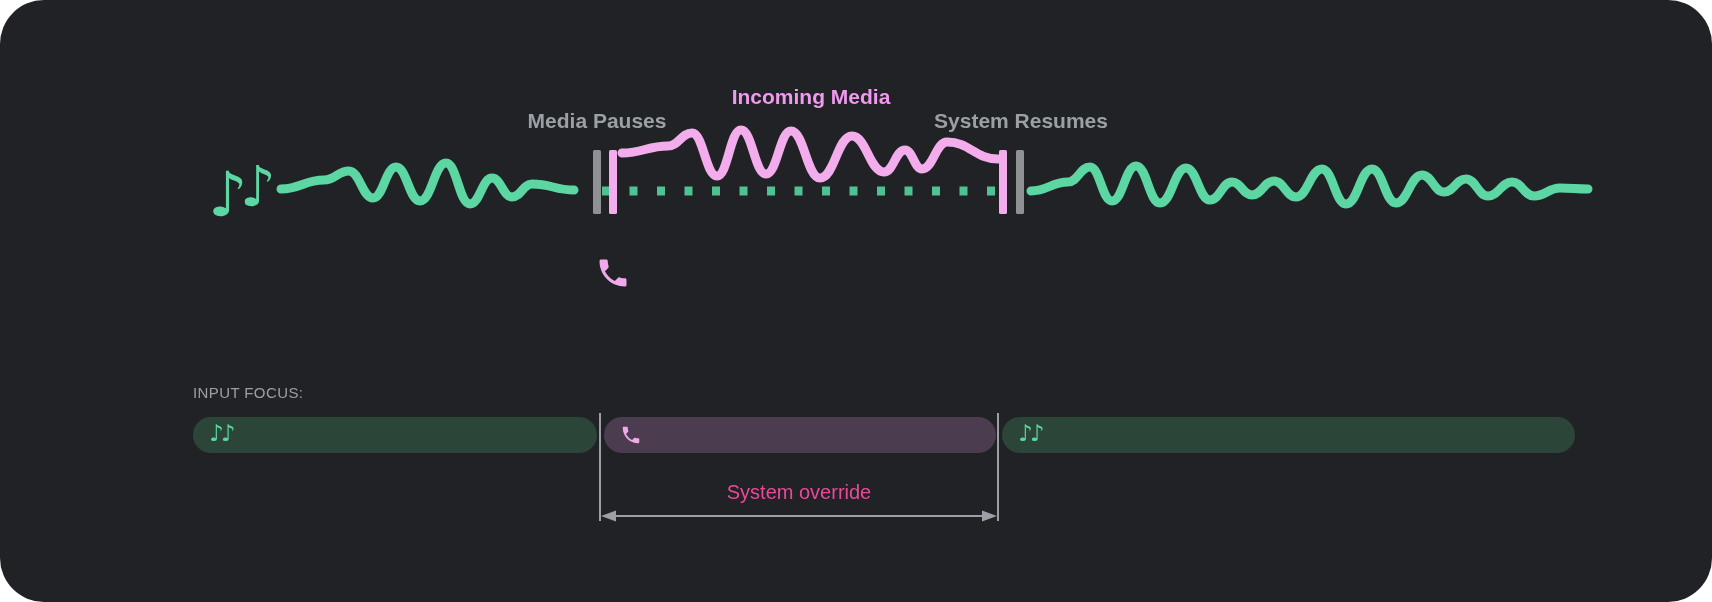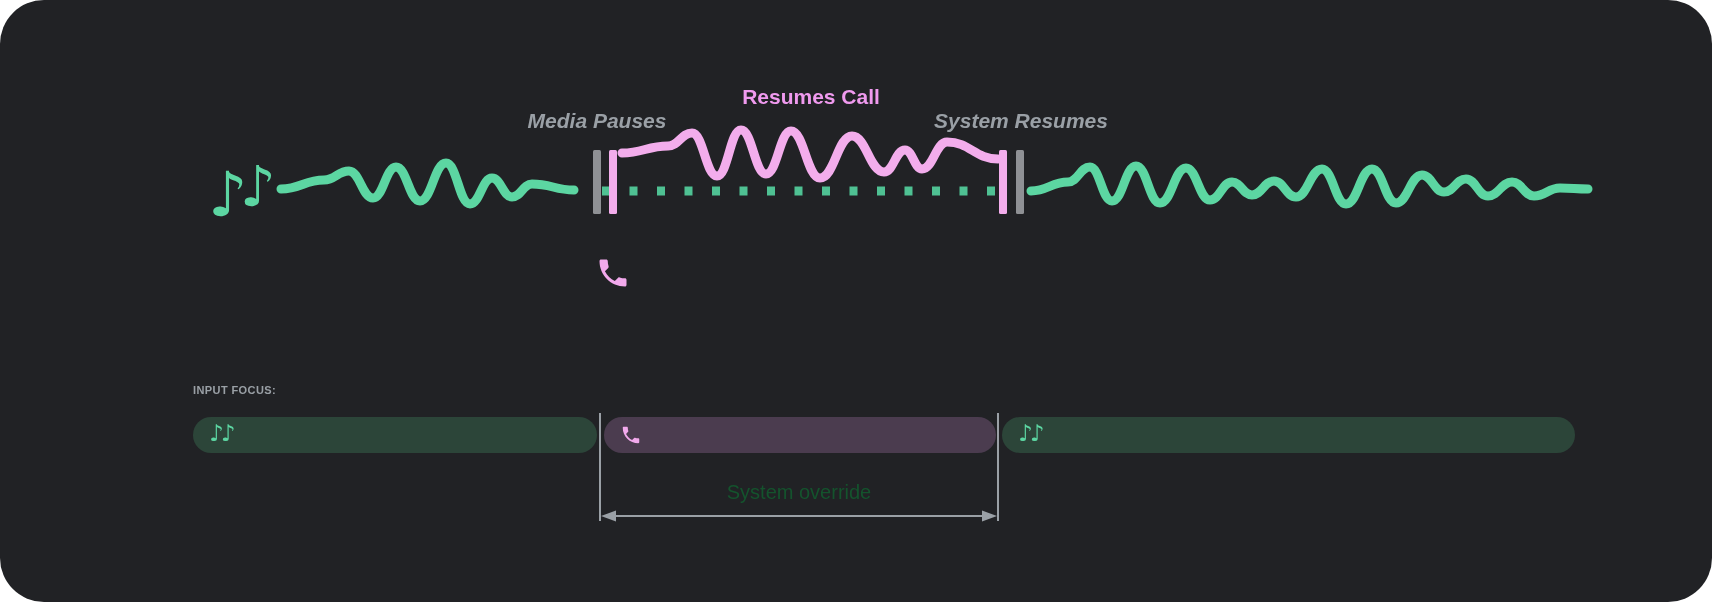--- a/index.html
+++ b/index.html
@@ -14,38 +14,37 @@
     background:#212225;
     border-radius:44px;
   }
   .abs{position:absolute;}
   .label{
     color:#9aa0a6;
     font-size:21px;
     font-weight:600;
     white-space:nowrap;
     transform:translateX(-50%);
-    font-style:italic;
   }
   .label-pink{
     color:#f09aef;
     font-size:21px;
     font-weight:700;
     white-space:nowrap;
     transform:translateX(-50%);
   }
   .input-focus-label{
     color:#9aa0a6;
-    font-size:11px;
-    font-weight:700;
+    font-size:15px;
+    font-weight:400;
     letter-spacing:0.4px;
     white-space:nowrap;
   }
   .system-override-label{
-    color:#14532d;
+    color:#ec4899;
     font-size:20px;
     font-weight:400;
     white-space:nowrap;
     transform:translateX(-50%);
   }
   .pill{
     position:absolute;
     top:417px;height:36px;
     border-radius:18px;
     display:flex;align-items:center;
@@ -97,21 +96,21 @@
       <text class="music-note-text" x="208" y="216" font-size="62">♪</text>
       <text class="music-note-text" x="240" y="206" font-size="56">♪</text>
     </g>
 
     <g transform="translate(595,255) scale(1.5)">
       <path fill="#f2a9ec" d="M6.62 10.79c1.44 2.83 3.76 5.14 6.59 6.59l2.2-2.2c.27-.27.67-.36 1.02-.24 1.12.37 2.33.57 3.57.57.55 0 1 .45 1 1V20c0 .55-.45 1-1 1-9.39 0-17-7.61-17-17 0-.55.45-1 1-1h3.5c.55 0 1 .45 1 1 0 1.25.2 2.45.57 3.57.11.35.03.74-.24 1.02l-2.2 2.2z"></path>
     </g>
   </svg>
 
   <div class="abs label" style="left:597px;top:109px;">Media Pauses</div>
-  <div class="abs label-pink" style="left:811px;top:85px;">Resumes Call</div>
+  <div class="abs label-pink" style="left:811px;top:85px;">Incoming Media</div>
   <div class="abs label" style="left:1021px;top:109px;">System Resumes</div>
 
   <div class="abs input-focus-label" style="left:193px;top:384px;">INPUT FOCUS:</div>
 
   <div class="pill pill-media" style="left:193px;width:404px;">
     <span class="pill-music-glyph">♪♪</span>
   </div>
 
   <div class="pill pill-call" style="left:604px;width:392px;">
     <svg width="22" height="22" viewBox="0 0 24 24">

